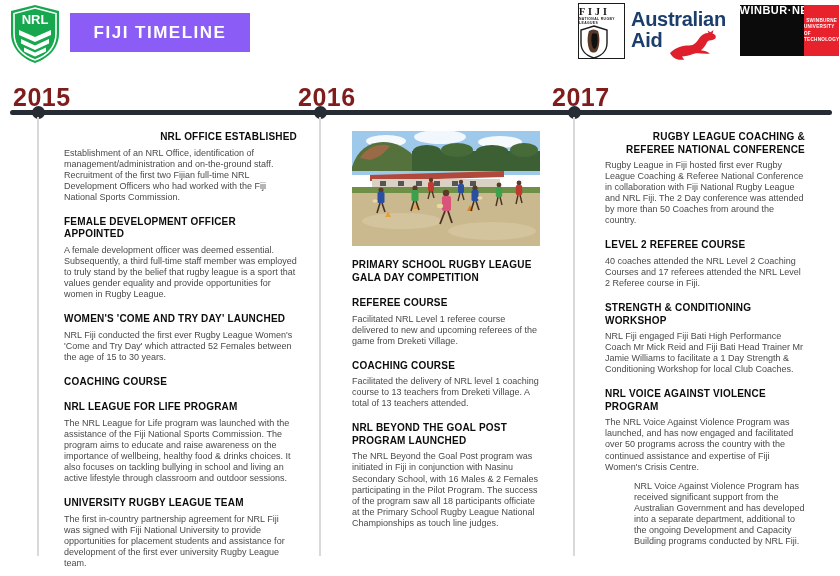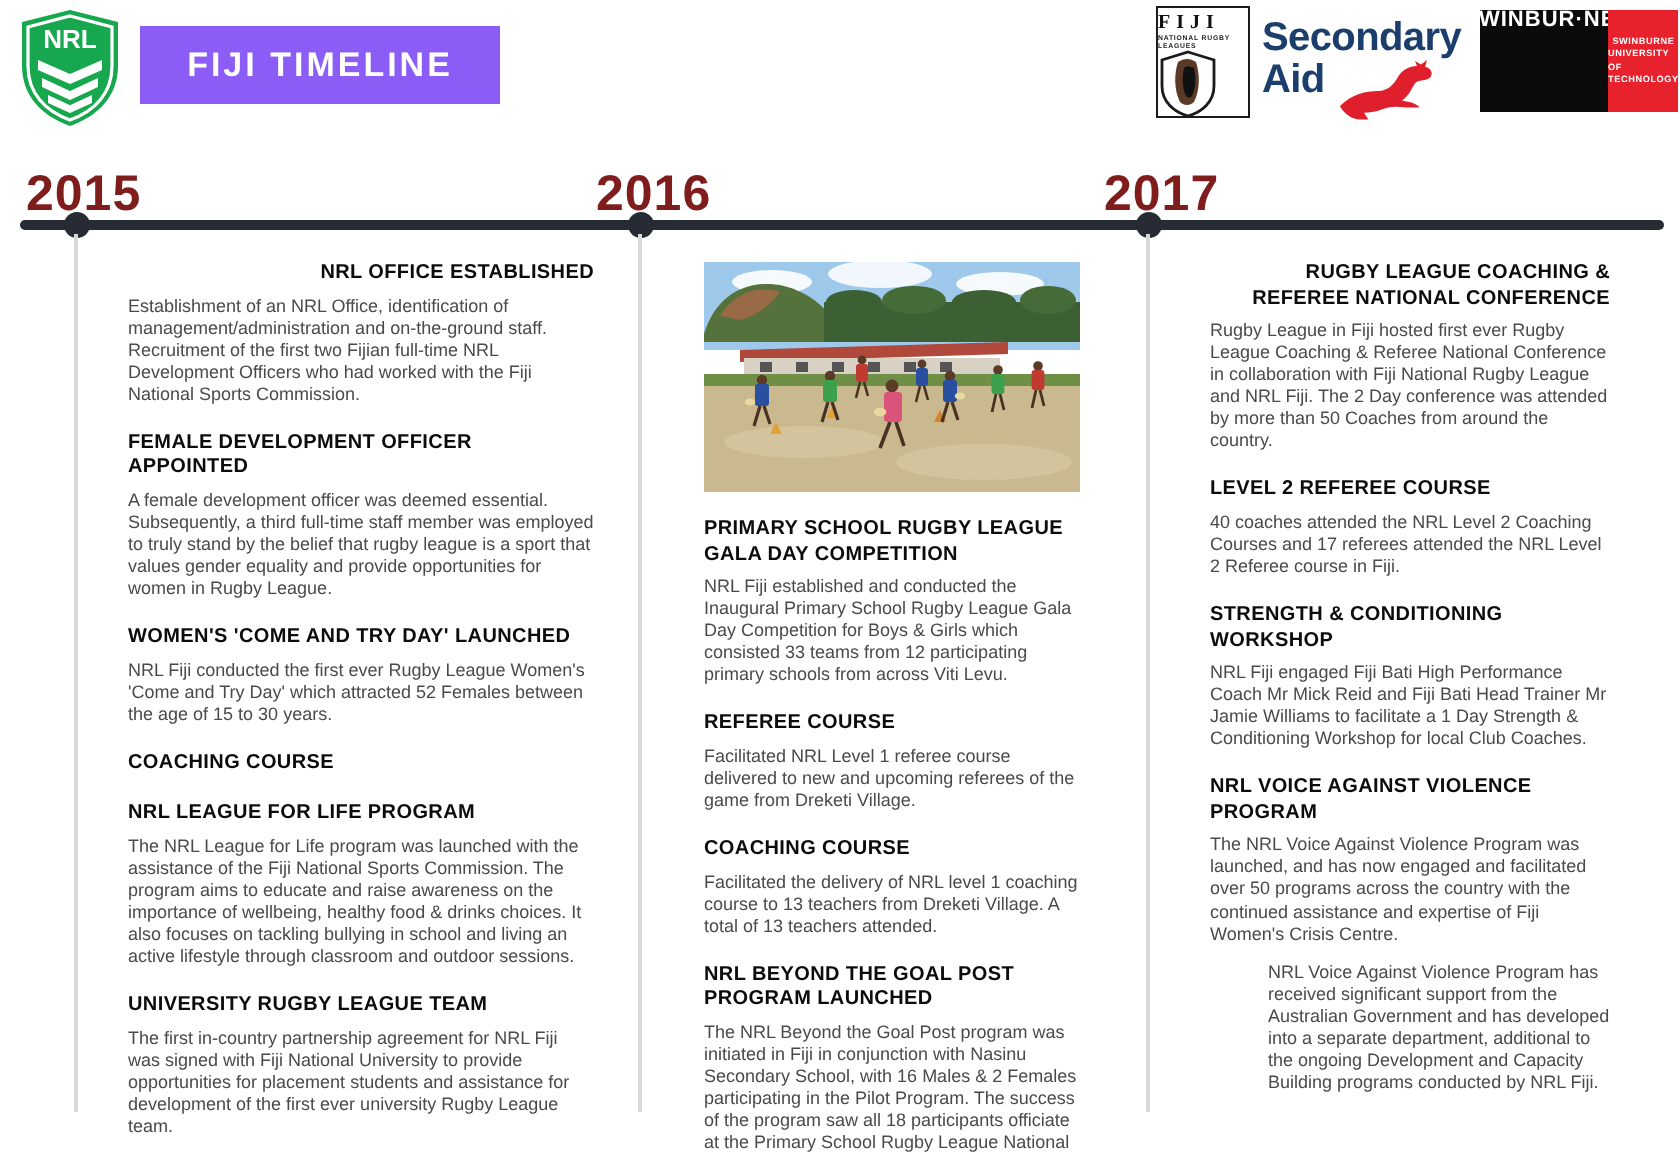--- a/index.html
+++ b/index.html
@@ -77,21 +77,21 @@
     <div class="fnrl-title">FIJI</div>
     <div class="fnrl-sub">NATIONAL RUGBY LEAGUES</div>
     <svg class="fnrl-emblem" width="30" height="34" viewBox="0 0 30 34">
       <path d="M15 1 L28 5 V18 C28 26 22 31 15 33 C8 31 2 26 2 18 V5 Z" fill="none" stroke="#1b1b1b" stroke-width="1.4"></path>
       <path d="M10 6 C8 12 8 20 11 26 C13 28 16 28 18 26 C21 20 21 12 19 6 C16 4 13 4 10 6 Z" fill="#5a3a26"></path>
       <path d="M13 9 C12 13 12 19 14 23 C15 24 16 24 17 23 C19 19 19 13 18 9 C16 8 14 8 13 9 Z" fill="#111"></path>
     </svg>
   </div>
 
   <div class="aid">
-    <div class="aid-w1">Secondary</div>
+    <div class="aid-w1">Australian</div>
     <div class="aid-row">
       <div class="aid-w2">Aid</div>
       <svg width="56" height="30" viewBox="0 0 52 30">
         <path d="M2 23 C8 17 15 15.5 21 15.5 C26 15.5 29 12 31 8.5 C33 5 36.5 3 40.5 3 L39.5 0.5 L42.5 2.3 L45.5 0 L44.6 3.4 C47.6 4.2 48.8 6.8 47 8.8 C45 10.8 41.5 9.6 39.5 11.6 C37.6 14.4 36.8 17.6 33 20.2 C36 21 39.8 21 41.8 23.8 L37.8 23.8 C33.8 23.8 30 22.8 26 23.8 C23 24.6 19.8 26.4 14 26.4 L16.2 29.8 L12.2 29.8 C8.2 29.8 4 27 2 23 Z" fill="#e01f2d"></path>
       </svg>
     </div>
   </div>
 
   <div class="swin">
     <div class="swin-black">
@@ -219,21 +219,20 @@
       <rect x="106" y="53" width="6" height="9" rx="1.5" fill="#2b4fa0"></rect>
       <g stroke="#4a3222" stroke-width="1.3">
         <line x1="78" y1="60" x2="76" y2="68"></line>
           <line x1="80" y1="60" x2="82" y2="67"></line>
       </g>
       <circle cx="79" cy="49" r="2.2" fill="#5a3b28"></circle>
       <rect x="76" y="51" width="6" height="9" rx="1.5" fill="#c03a30"></rect>
     </svg>
     <div class="section">
       <h3 class="evt-h">PRIMARY SCHOOL RUGBY LEAGUE GALA DAY COMPETITION</h3>
-      <p class="evt-b">NRL Fiji established and conducted the Inaugural Primary School Rugby League Gala Day Competition for Boys &amp; Girls which consisted 33 teams from 12 participating primary schools from across Viti Levu.</p>
     </div>
     <div class="section">
       <h3 class="evt-h">REFEREE COURSE</h3>
       <p class="evt-b">Facilitated NRL Level 1 referee course delivered to new and upcoming referees of the game from Dreketi Village.</p>
     </div>
     <div class="section">
       <h3 class="evt-h">COACHING COURSE</h3>
       <p class="evt-b">Facilitated the delivery of NRL level 1 coaching course to 13 teachers from Dreketi Village. A total of 13 teachers attended.</p>
     </div>
     <div class="section">

